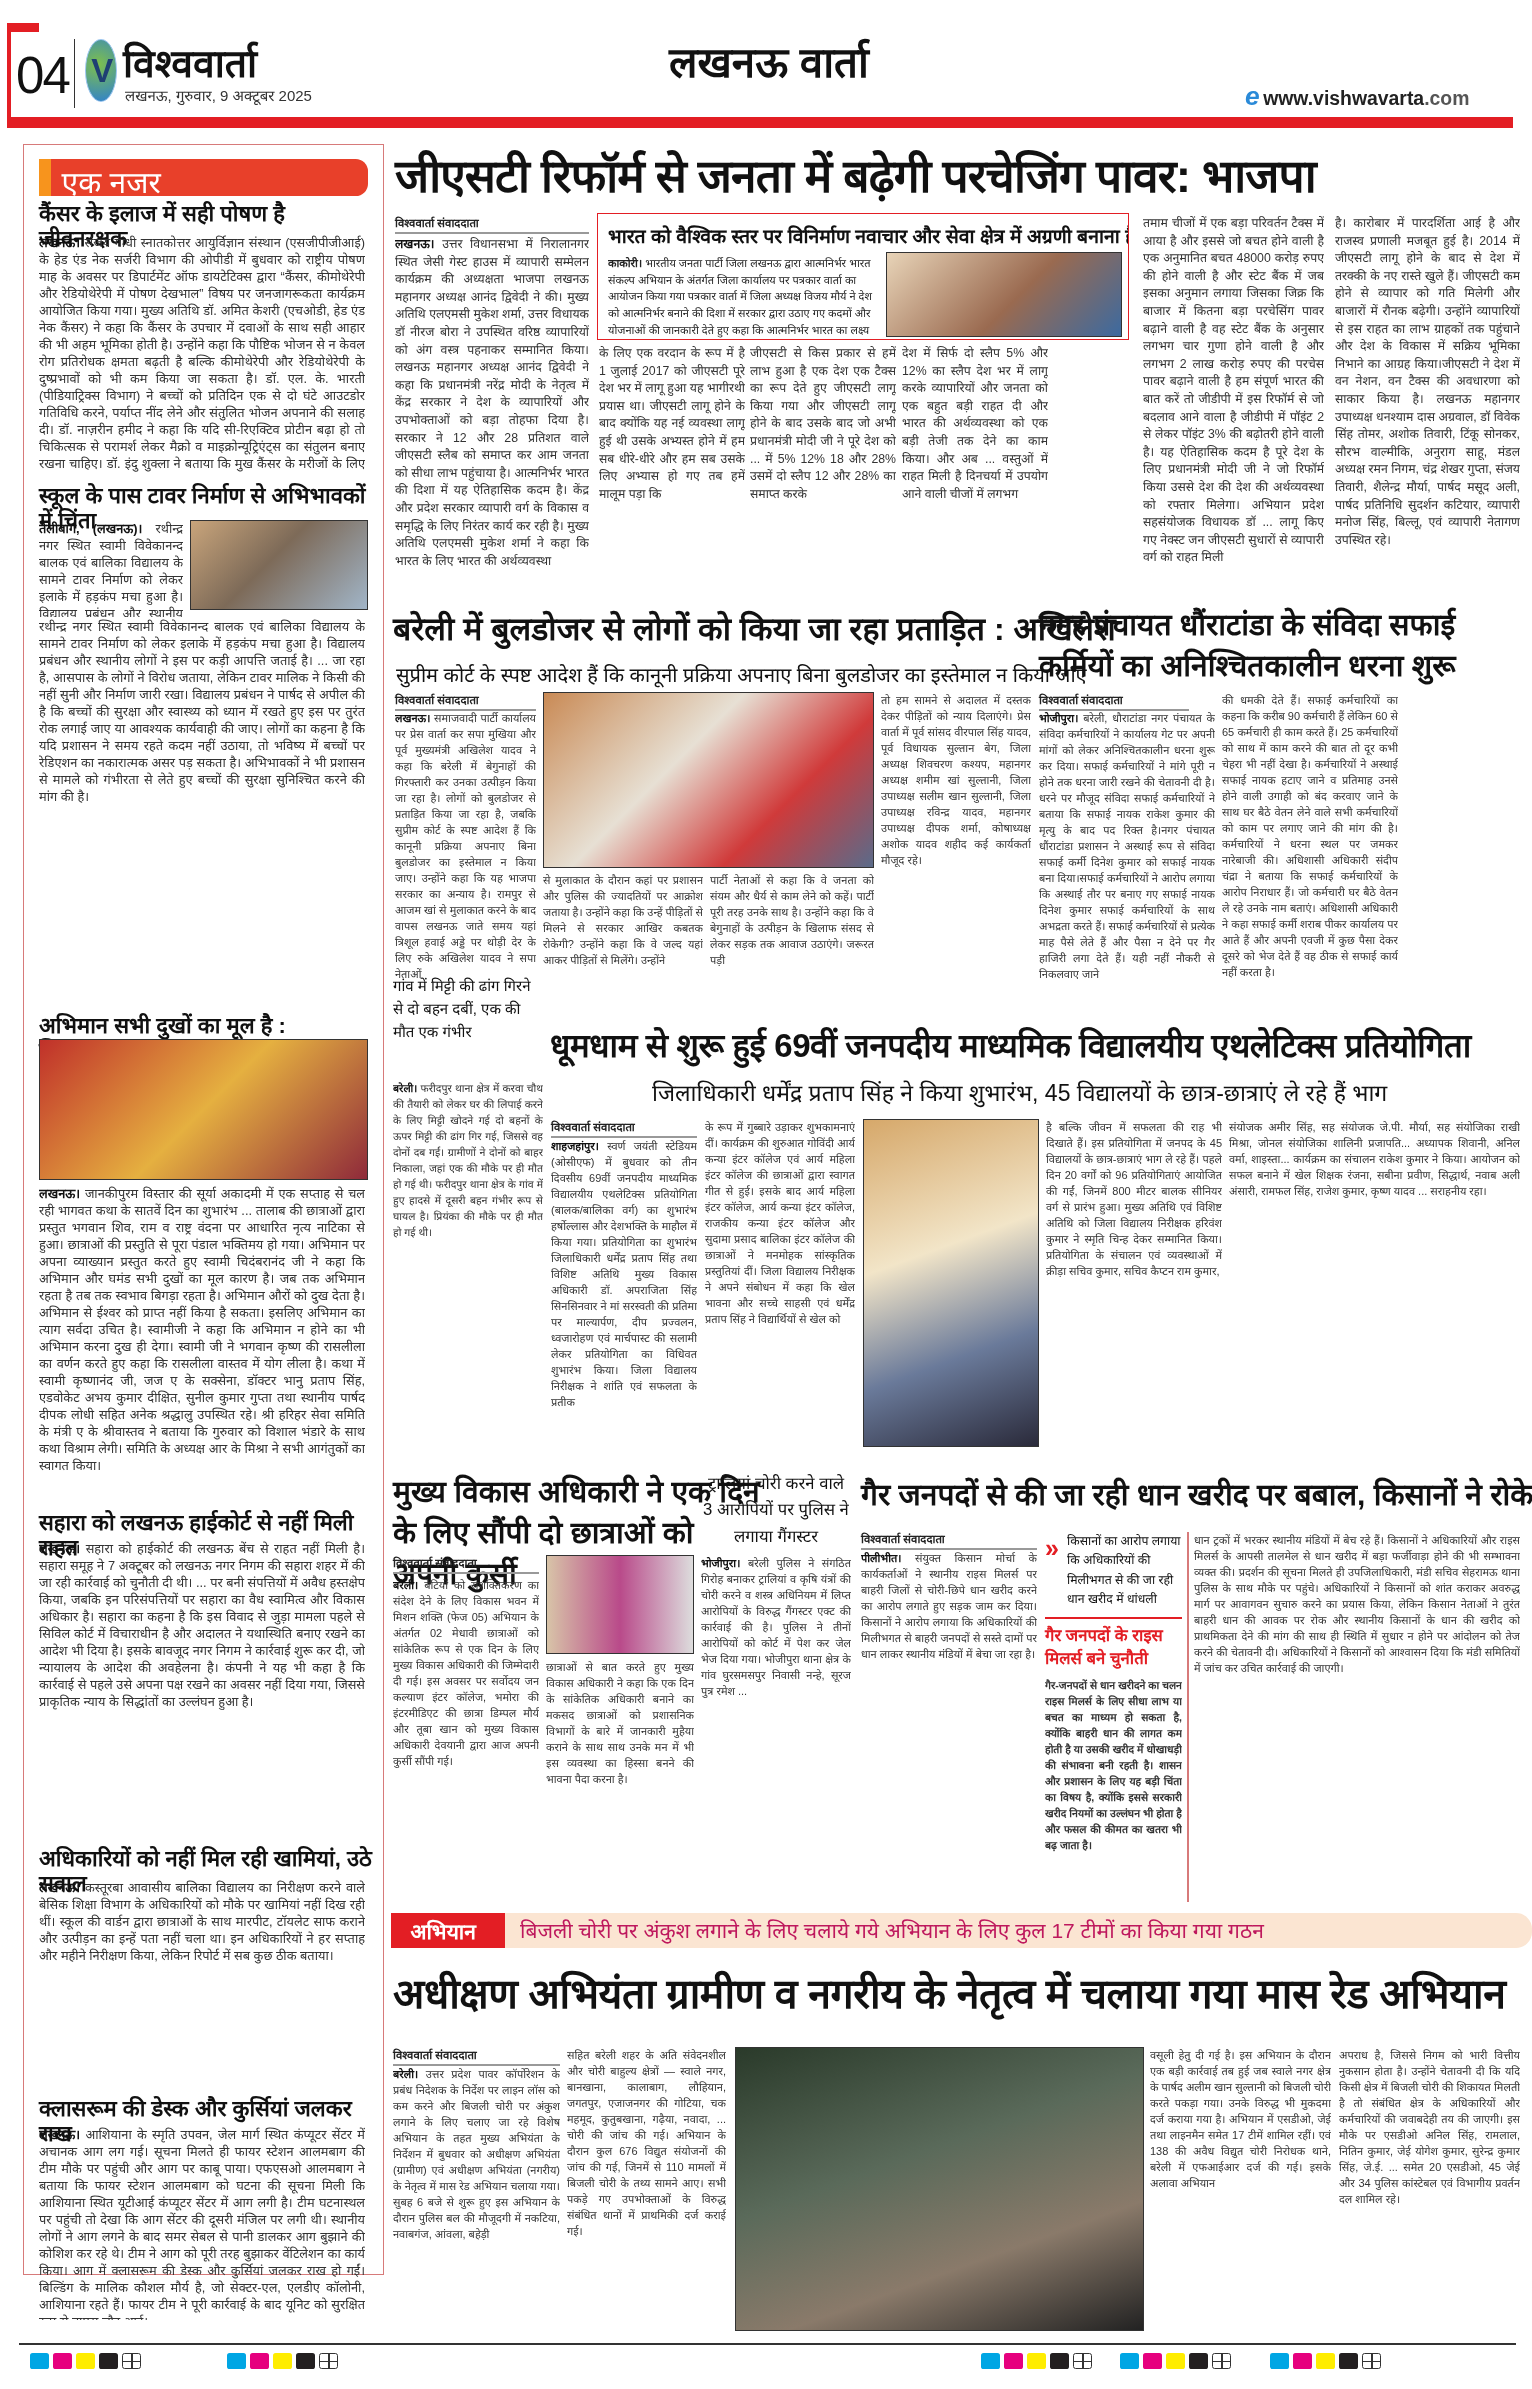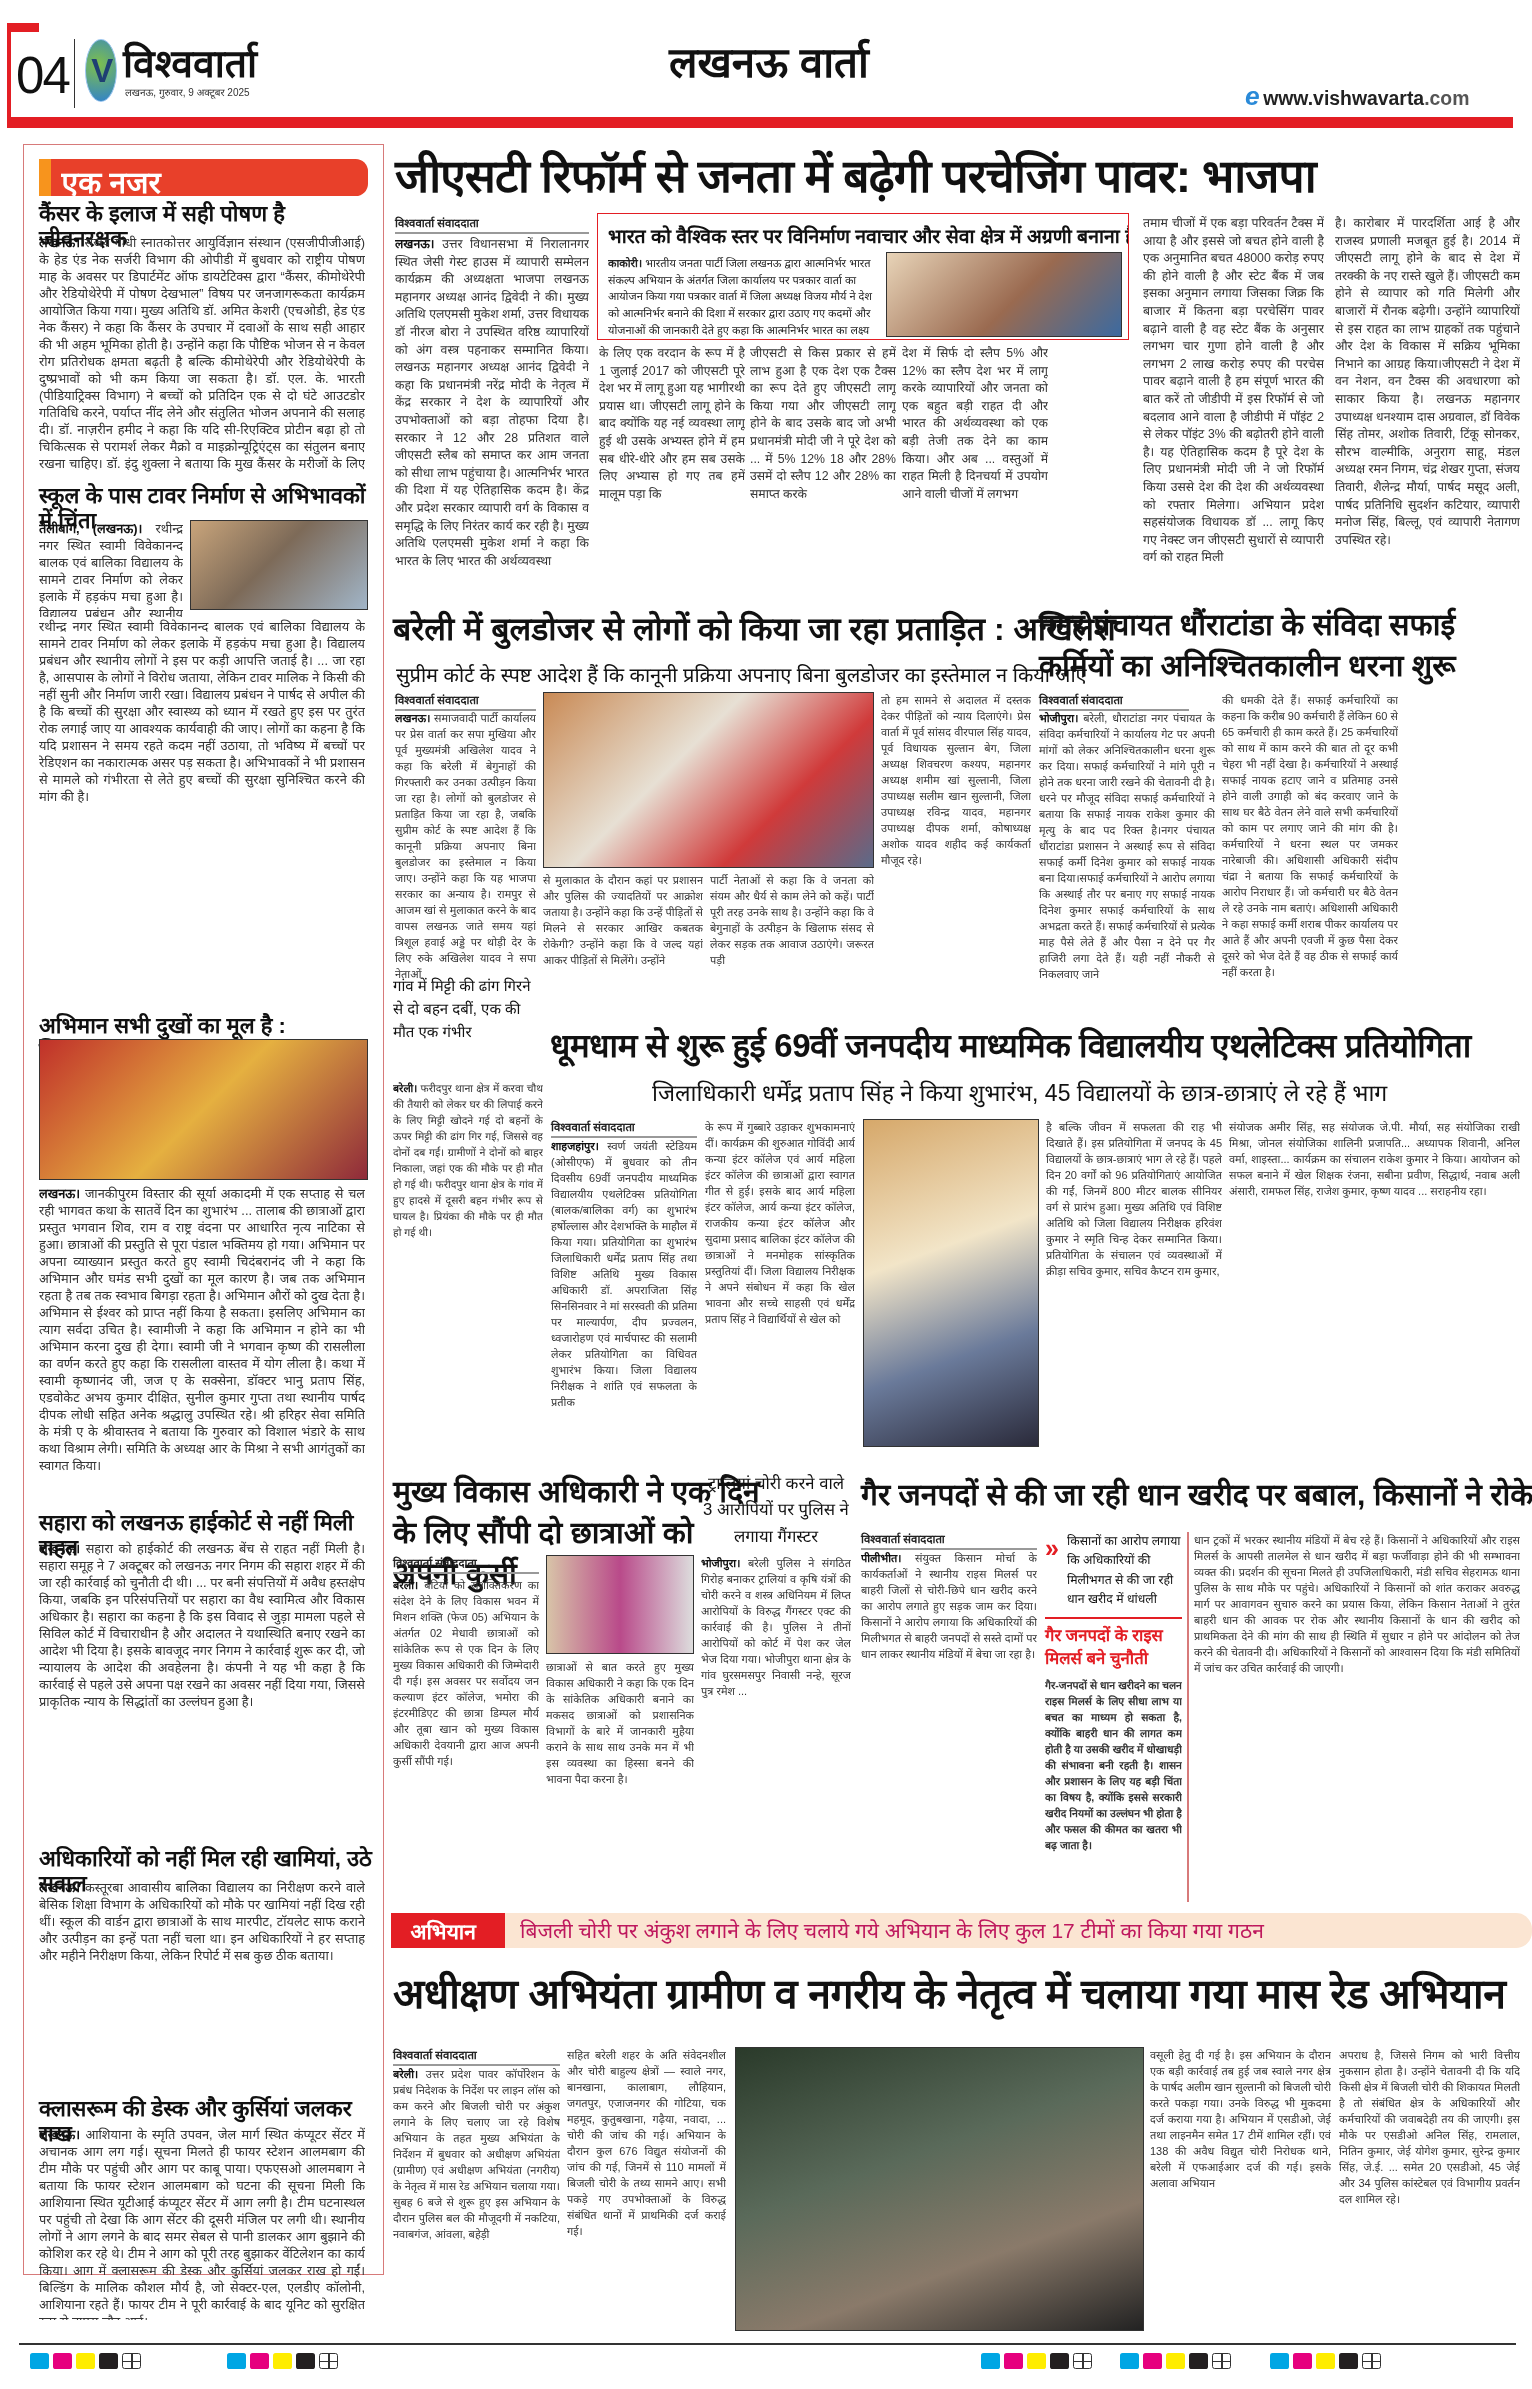--- a/index.html
+++ b/index.html
@@ -7,29 +7,29 @@
 .abs{position:absolute}
 
 .hdr-bar{left:7px;top:23px;width:32px;height:8.8px;background:#e31e24}
 .hdr-left{left:7px;top:23px;width:3.5px;height:99px;background:#e31e24}
 .hdr-bottom{left:7px;top:117px;width:1506px;height:10.6px;background:#e31e24}
 .page-no{left:16px;top:46px;font-size:51px;font-family:"Liberation Sans",sans-serif;letter-spacing:-1.8px;color:#111}
 .vsep{left:37px;top:39px;width:0.9px;height:69px;background:#333}
 .logo{left:44px;top:39px;width:32px;height:63px;border-radius:50%;background:radial-gradient(circle at 40% 40%,#7fc04a,#2d7fd0);border:1.8px solid #9bc5ef}
 .logo span{position:absolute;left:5.3px;top:12.3px;font-size:33px;font-weight:bold;color:#1f3f73}
 .brand{left:67px;top:35px;font-size:39px;font-weight:bold;color:#111}
-.dateline{left:67px;top:88px;font-size:10px;color:#333}
+.dateline{left:67px;top:88px;font-size:15px;color:#333}
 .section-name{left:220px;top:32px;font-size:42px;font-weight:bold;color:#111}
 .site{left:1245px;top:81px;font-size:19.4px;font-weight:bold;color:#222}
 .site .e{color:#2a8ad8;font-style:italic;font-size:26.4px;margin-right:3.5px}
 .site .com{color:#555}
 
 .leftbox{left:23px;top:144px;width:361px;height:2131px;border:1.8px solid #d77a7a}
 .ek-nazar{left:39px;top:159px;width:329px;height:37px;background:#e8402a;border-radius:0 12.3px 12.3px 0;border-left:12.3px solid #f7941d}
-.ek-nazar span{position:absolute;left:10.6px;top:1.8px;font-size:30px;font-weight:bold;color:#fff}
+.ek-nazar span{position:absolute;left:10.6px;top:1.8px;font-size:30px;font-weight:normal;color:#fff}
 .lhead{position:absolute;left:39px;width:335px;font-weight:bold;color:#111;font-size:22px;line-height:1.15}
 .ltext{position:absolute;left:39px;width:326px;font-size:12.8px;line-height:17px;color:#333;text-align:justify}
 .ltext b{color:#111}
 .photo{position:absolute;background:linear-gradient(135deg,#c9a57b,#7d6a58 45%,#a1b5c8);border:0.9px solid #333}
 
 .mainhead{left:395px;top:143px;width:1127px;font-size:46px;font-weight:bold;color:#111;letter-spacing:-0.9px;white-space:nowrap}
 .byline{position:absolute;font-size:11.4px;font-weight:bold;color:#222;border-bottom:2.6px solid #999;padding-bottom:1.8px}
 .col{position:absolute;font-size:12.3px;line-height:17.6px;color:#333;text-align:justify}
 .col b{color:#111}
 .redbox{left:597px;top:213px;width:377px;height:127px;border:1.8px solid #e31e24}

